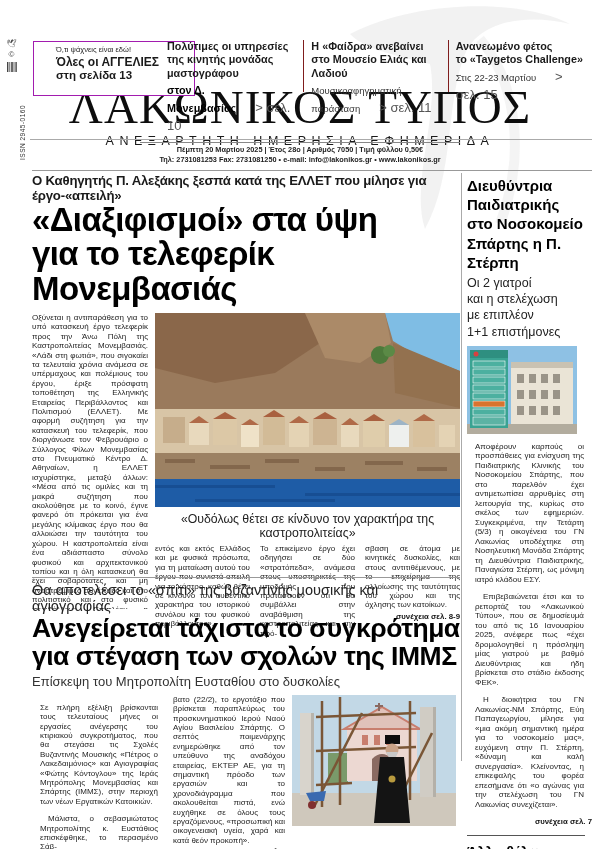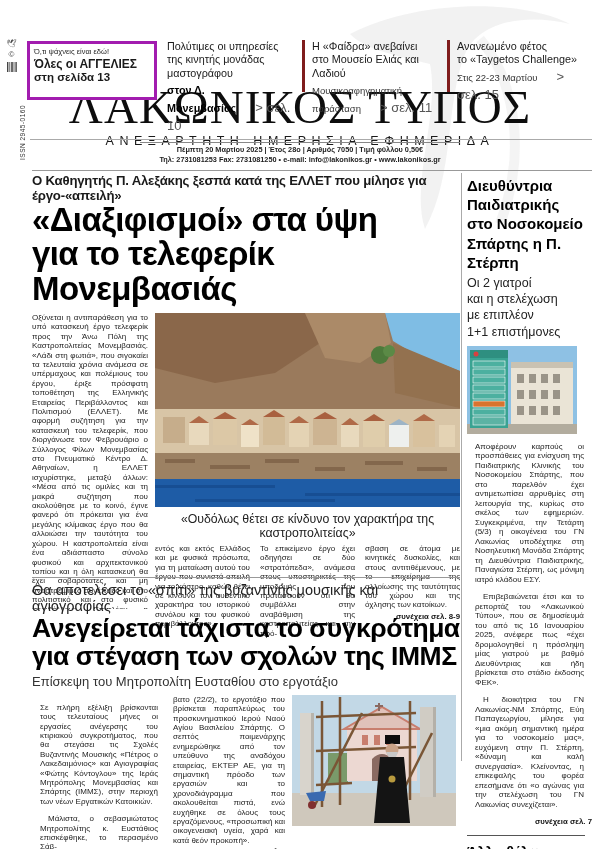--- a/index.html
+++ b/index.html
@@ -13,29 +13,29 @@
 
   
   .issn-strip{position:absolute;left:5px;top:40px;width:28px;height:120px;z-index:2;
               display:flex;flex-direction:row;}
   .issn-icons{display:flex;flex-direction:column;align-items:center;gap:3px;width:13px;}
   .issn-icons .ic{font-size:8px;color:#444;line-height:1;}
   .issn-text{writing-mode:vertical-rl;transform:rotate(180deg);font-size:6.5px;color:#333;
              letter-spacing:.5px;margin-left:1px;}
 
   
-  .classifieds{position:absolute;left:27px;top:41px;width:116px;height:47px;border:3px solid #a21caf;
-               padding:3px 4px;z-index:2;background:#fff;}
+  .classifieds{position:absolute;left:33px;top:41px;width:116px;height:47px;border:1px solid #a21caf;
+               padding:3px 22px;z-index:2;background:#fff;}
   .classifieds .l1{font-size:7.5px;color:#222;}
   .classifieds .l2{font-size:12px;font-weight:bold;margin-top:1px;}
   .classifieds .l3{font-size:11.5px;font-weight:bold;}
   .teasers{position:absolute;left:160px;top:40px;width:432px;height:52px;display:flex;z-index:2;}
   .teaser{flex:1;padding:0 7px;}
-  .teaser + .teaser{border-left:3px solid #7f1d1d;}
-  .teaser .t-title{font-size:10.8px;font-weight:normal;line-height:1.25;}
+  .teaser + .teaser{border-left:1px solid #7f1d1d;}
+  .teaser .t-title{font-size:10.8px;font-weight:bold;line-height:1.25;}
   .teaser .t-tail{font-size:9.5px;color:#333;margin-top:1px;}
   .teaser .t-tail.bold{font-weight:bold;font-size:10.8px;color:#000;}
   .teaser .t-ref{font-size:13px;font-weight:normal;color:#555;margin-left:19px;}
 
   
   .masthead{position:absolute;left:30px;top:84px;width:540px;text-align:center;z-index:1;}
   .masthead .title{font-family:"Liberation Serif",serif;font-weight:normal;font-size:47px;
                    letter-spacing:1px;line-height:1;color:#0d0d0d;}
   .masthead .subtitle{font-size:12.5px;letter-spacing:5.5px;margin-top:3px;color:#1a1a1a;}
   .rule-full{position:absolute;left:30px;top:139px;width:562px;border-top:1px solid #aaa;z-index:1;}
@@ -212,21 +212,21 @@
           </div>
         </div>
       </div>
     </div>
   </section>
 
   <section class="second">
     <div class="kicker">Θα αποτελέσει το «σπίτι» της βυζαντινής μουσικής και αγιογραφίας</div>
     <h2 class="headline preline" style="margin:0;">Ανεγείρεται τάχιστα το συγκρότημα
 για στέγαση των σχολών της ΙΜΜΣ</h2>
-    <div class="subhead">Επίσκεψη του Μητροπολίτη Ευσταθίου στο εργοτάξιο</div>
+    <div class="subhead">Επίσκεψη του Μητροπολίτη Ευσταθίου στο δυσκολίες</div>
     <div class="second-body">
       <div class="second-col1 just">
         <p class="np">Σε πλήρη εξέλιξη βρίσκονται τους τελευταίους μήνες οι εργασίες ανέγερσης του κτιριακού συγκροτήματος, που θα στεγάσει τις Σχολές Βυζαντινής Μουσικής «Πέτρος ο Λακεδαιμόνιος» και Αγιογραφίας «Φώτης Κόντογλου» της Ιεράς Μητρόπολης Μονεμβασίας και Σπάρτης (ΙΜΜΣ), στην περιοχή των νέων Εργατικών Κατοικιών.</p>
         <p class="np">Μάλιστα, ο σεβασμιώτατος Μητροπολίτης κ. Ευστάθιος επισκέφθηκε, το περασμένο Σάβ-</p>
       </div>
       <div class="second-col2 just">
         <span>βατο (22/2), το εργοτάξιο που βρίσκεται παραπλεύρως του προσκυνηματικού Ιερού Ναού Αγίου Βασιλείου Σπάρτης. Ο σεπτός ποιμενάρχης ενημερώθηκε από τον υπεύθυνο της αναδόχου εταιρείας, ΕΚΤΕΡ ΑΕ, για τη σημαντική πρόοδο των εργασιών και το χρονοδιάγραμμα που ακολουθείται πιστά, ενώ ευχήθηκε σε όλους τους εργαζόμενους, «προσωπική και οικογενειακή υγεία, χαρά και κατά θεόν προκοπή».</span>
         <div class="cont">συνέχεια σελ.9</div>
       </div>
 

